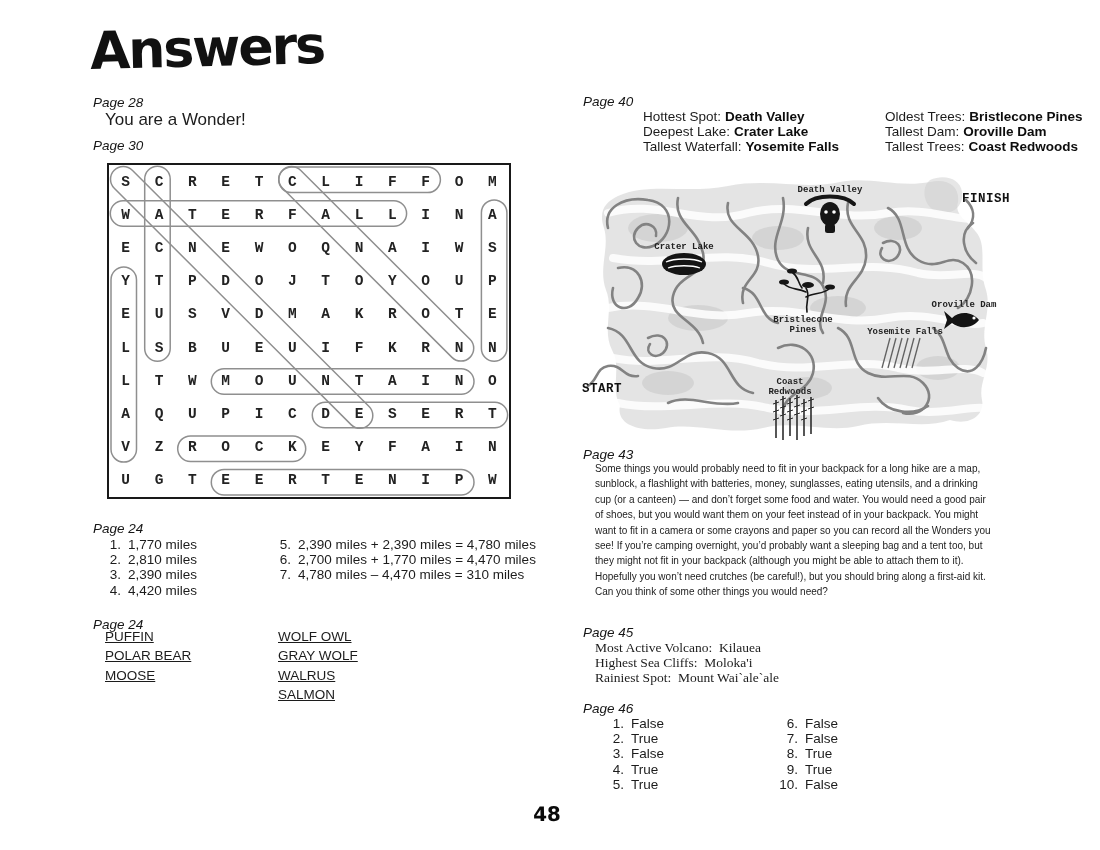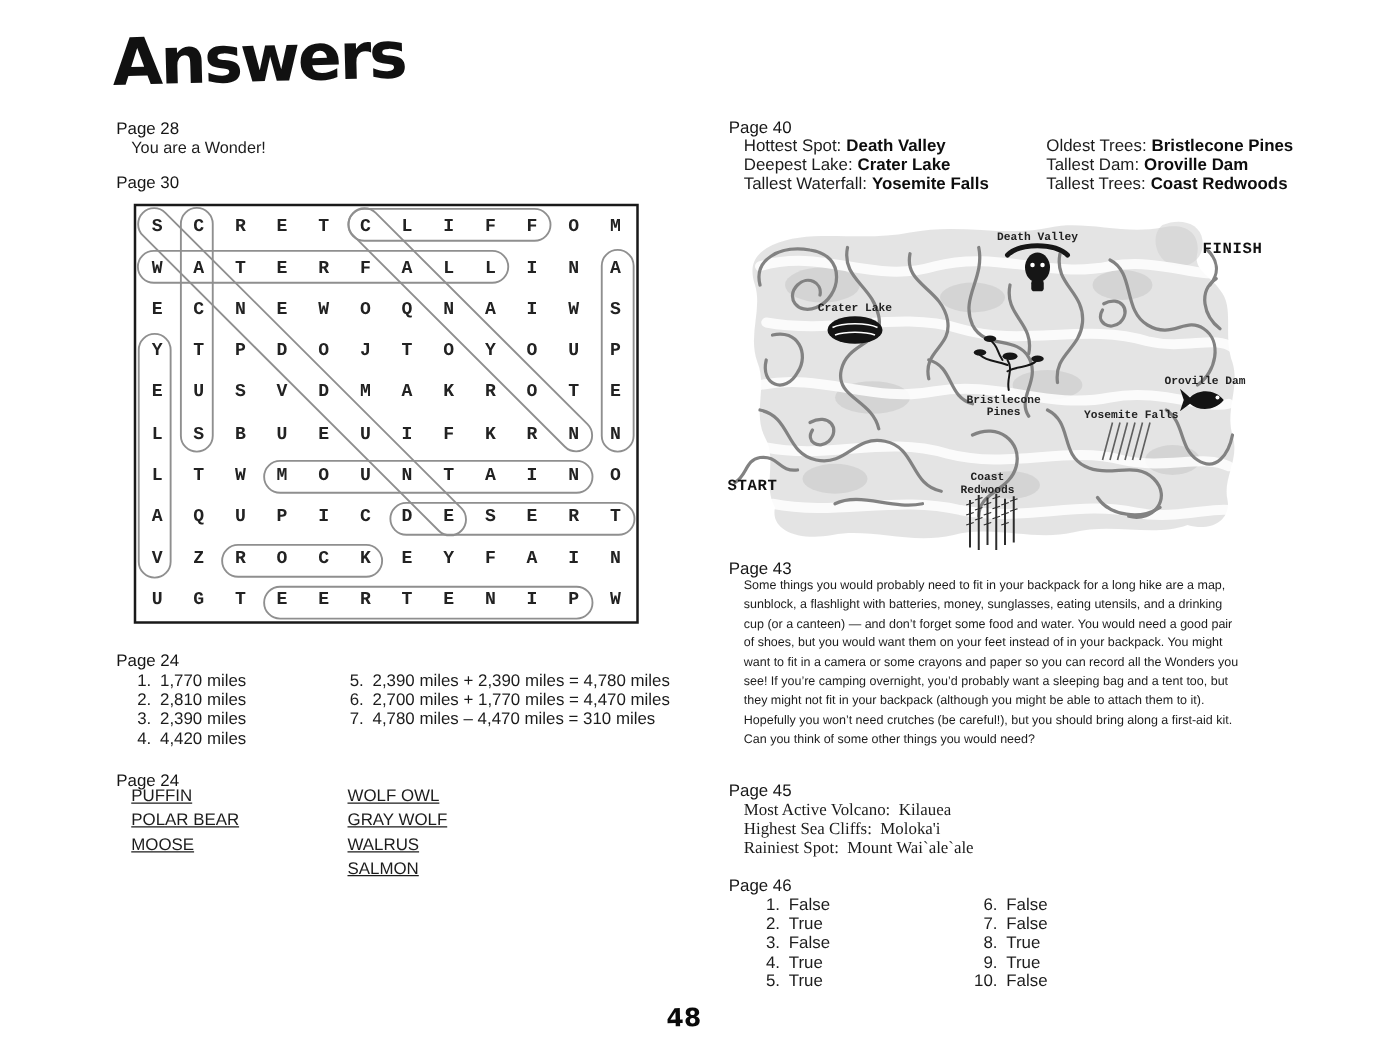--- a/index.html
+++ b/index.html
@@ -6,43 +6,43 @@
   body{
     width:1100px;height:850px;background:#ffffff;position:relative;
     font-family:"Liberation Sans",sans-serif;color:#1c1c1c;overflow:hidden;
   }
   .abs{position:absolute;}
   .title{
     left:90px;top:18px;
     font-family:"DejaVu Sans",sans-serif;font-weight:800;font-size:52px;
     letter-spacing:-2px;color:#111;transform:rotate(-1.5deg);
   }
-  .sec-heading{font-size:13.5px;color:#161616;}
-  .plain-line{font-size:13px;}
+  .sec-heading{font-size:13.5px;color:#161616;font-style:italic;}
+  .plain-line{font-size:17px;}
   
   #ws-box{
     left:107px;top:163px;width:404px;height:336px;
     border:2px solid #191919;box-sizing:border-box;
   }
   #ws-grid{
     display:grid;width:100%;height:100%;
     grid-template-columns:repeat(12,1fr);grid-template-rows:repeat(10,1fr);
     font-family:"Liberation Mono",monospace;font-weight:700;font-size:14.5px;color:#222;
   }
   .ws-cell{display:flex;align-items:center;justify-content:center;}
   #ws-ovals{position:absolute;left:-2px;top:-2px;overflow:visible;pointer-events:none;}
   #ws-ovals rect{fill:none;stroke:#8f8f8f;stroke-width:1.5px;}
   
   .nrow{display:flex;font-size:13.5px;line-height:15.2px;}
   .nrow .n{width:20px;text-align:right;margin-right:7px;flex:none;}
   .p46 .nrow .n{width:24px;}
   .plainlist div{font-size:13.5px;line-height:19.4px;text-decoration:underline;}
   
   .lvrow{font-size:13.5px;line-height:15.2px;}
-  .lvrow .lbl{margin-right:4px;}
+  .lvrow .lbl{margin-right:4px;margin-left:48px;}
   .lvrow b{font-weight:700;color:#0d0d0d;}
   
   .para{font-size:10px;line-height:15.4px;width:401px;text-align:left;}
   .prelines div{font-size:13.5px;line-height:15.2px;white-space:pre-wrap;font-family:Liberation Serif, serif;}
   
   #maze-svg{left:578px;top:168px;}
   .maze-label{font-family:"Liberation Mono",monospace;font-size:9px;font-weight:700;fill:#222;}
   .maze-endpoint{font-family:"Liberation Mono",monospace;font-size:12.5px;font-weight:700;fill:#111;letter-spacing:.5px;}
   .wall{fill:none;stroke:#828282;stroke-width:2.6;stroke-linecap:round;stroke-linejoin:round;}
   .corridor{fill:none;stroke:#ffffff;stroke-width:8;stroke-linecap:round;opacity:.85;}

